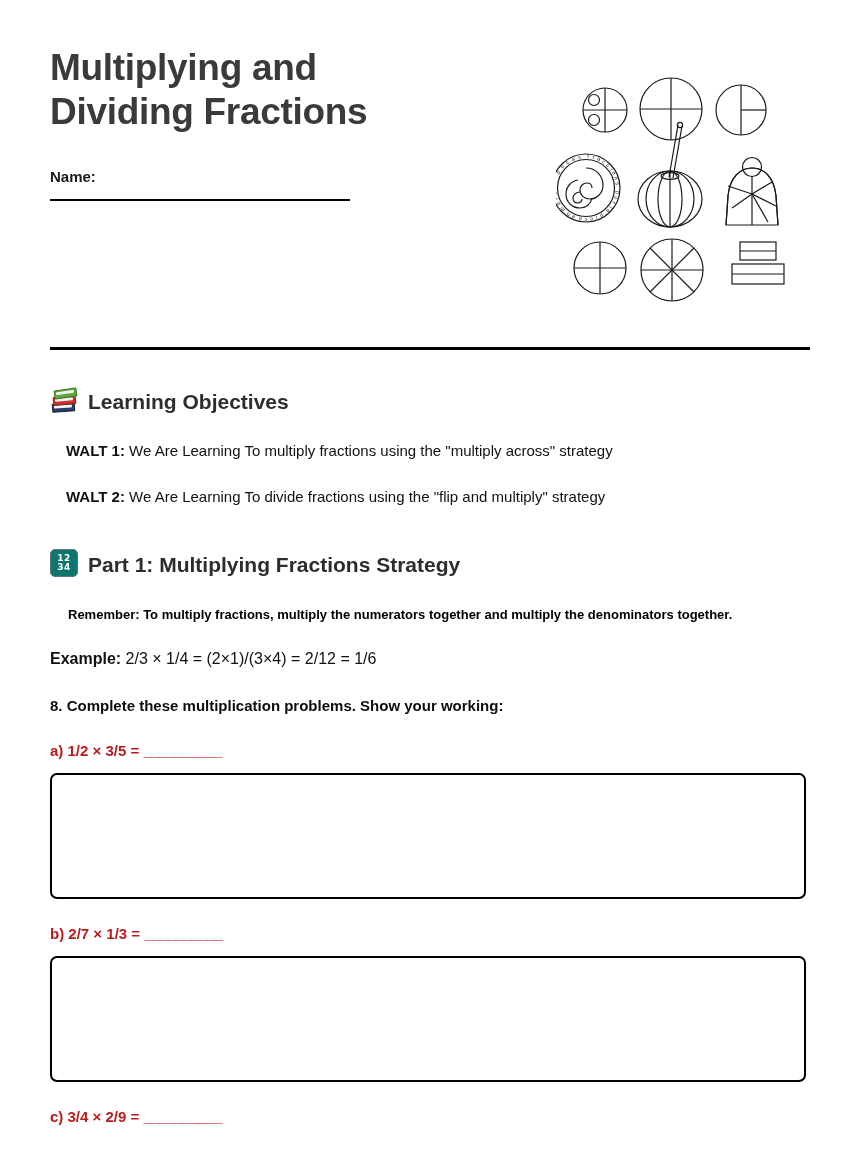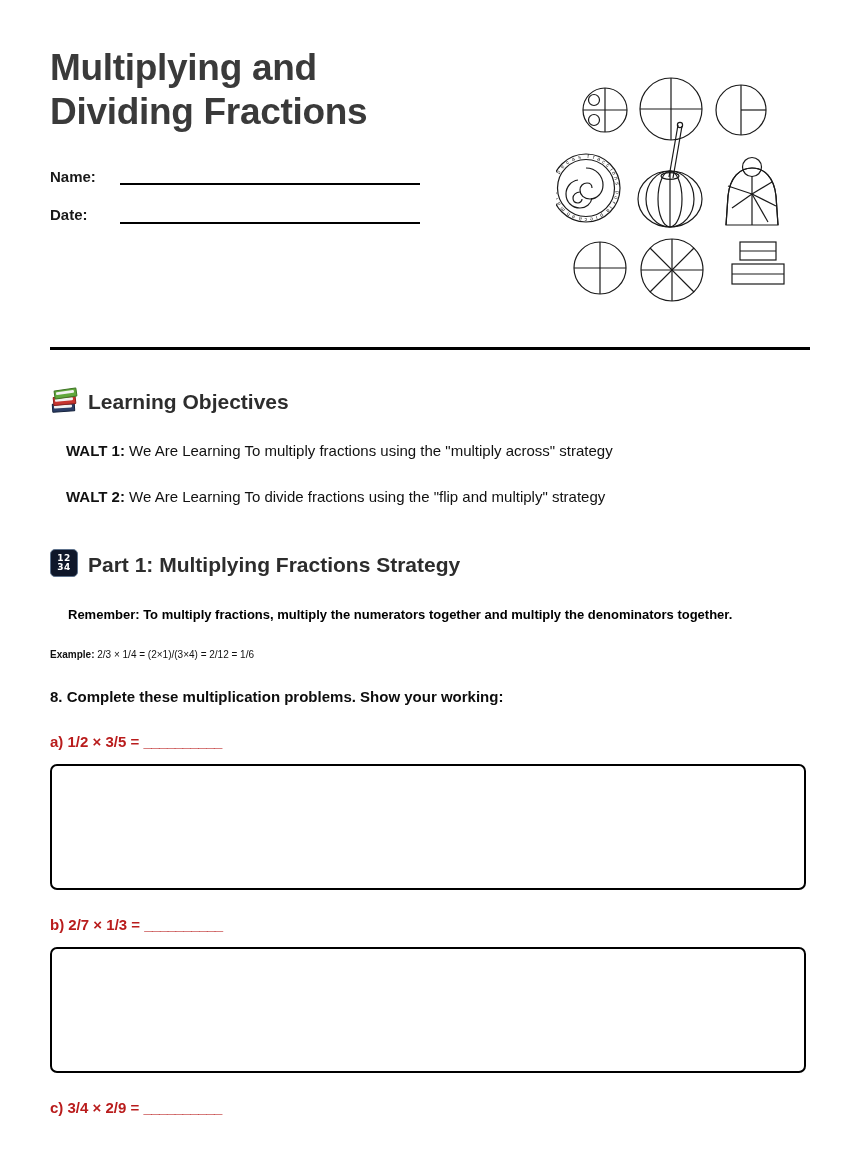--- a/index.html
+++ b/index.html
@@ -33,22 +33,23 @@
     font-size: 37px;
     font-weight: bold;
     line-height: 1.2;
     color: #3a3a3a;
     letter-spacing: -0.3px;
     margin: 0;
     white-space: pre-line;
   }
   .field-row {
     display: flex;
-    align-items: center;
+    align-items: flex-start;
     margin-top: 22px;
+    flex-direction: column;
   }
   .field-row.first { margin-top: 34px; }
   .field-label {
     font-size: 15px;
     font-weight: bold;
     color: #1a1a1a;
     width: 70px;
     flex: none;
     line-height: 1.1;
   }
@@ -136,21 +137,21 @@
   .books-icon .b-green-pg {
     left: 6px; top: 5px; width: 18px; height: 3px;
     background: #f2f2f2;
     transform: rotate(-8deg);
   }
 
   
   .num-icon {
     width: 26px; height: 26px;
     border-radius: 5px;
-    background: #0f172a;
+    background: #0f766e;
     border: 1px solid #5e728c;
     display: flex;
     flex-direction: column;
     align-items: center;
     justify-content: center;
     line-height: 1;
     flex: none;
     margin-top: 1px;
   }
   .num-icon span {
@@ -171,21 +172,21 @@
 
   .remember {
     font-size: 13px;
     font-weight: bold;
     line-height: 1.55;
     margin: 0 0 22px 18px;
     color: #000000;
     max-width: 755px;
   }
   .example {
-    font-size: 10px;
+    font-size: 16px;
     line-height: 1.5;
     margin: 0 0 26px 0;
   }
   .example b { font-weight: bold; }
 
   .q-prompt {
     font-size: 15px;
     font-weight: bold;
     margin: 0 0 28px 0;
     color: #0d0d0d;
@@ -217,24 +218,20 @@
 
   <div class="header">
     <h1 class="doc-title">Multiplying and
 Dividing Fractions</h1>
 
     <div class="field-row first">
       <span class="field-label">Name:</span>
       <span class="field-line"></span>
     </div>
 
-    <div class="field-row">
-      <span class="field-label">Date:</span>
-      <span class="field-line"></span>
-    </div>
   </div>
 
   <div class="illustration">
     <svg width="240" height="232" viewBox="0 0 240 232" fill="none" stroke="#1a1a1a" stroke-width="1.2">
 
       <g>
         <circle cx="49" cy="38" r="22"></circle>
         <line x1="49" y1="16" x2="49" y2="60"></line>
         <line x1="27" y1="38" x2="71" y2="38"></line>
         <circle cx="38" cy="28" r="5.5"></circle>

